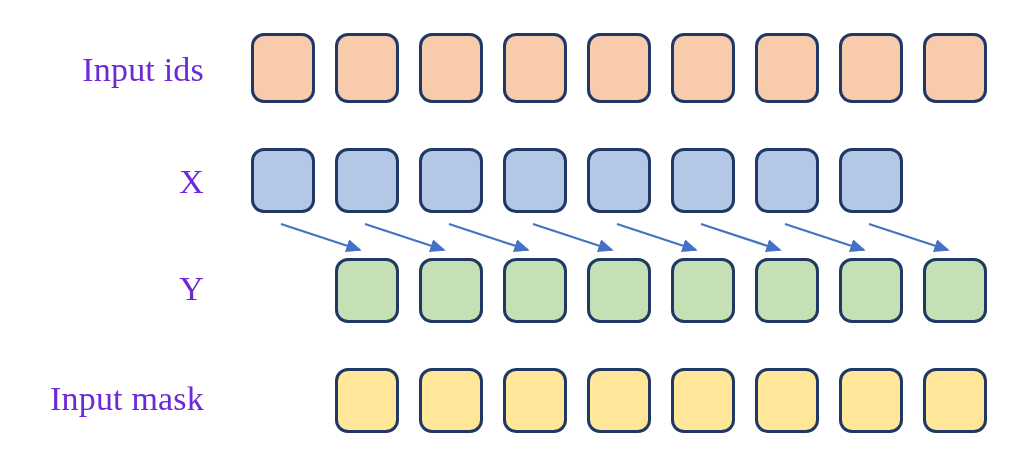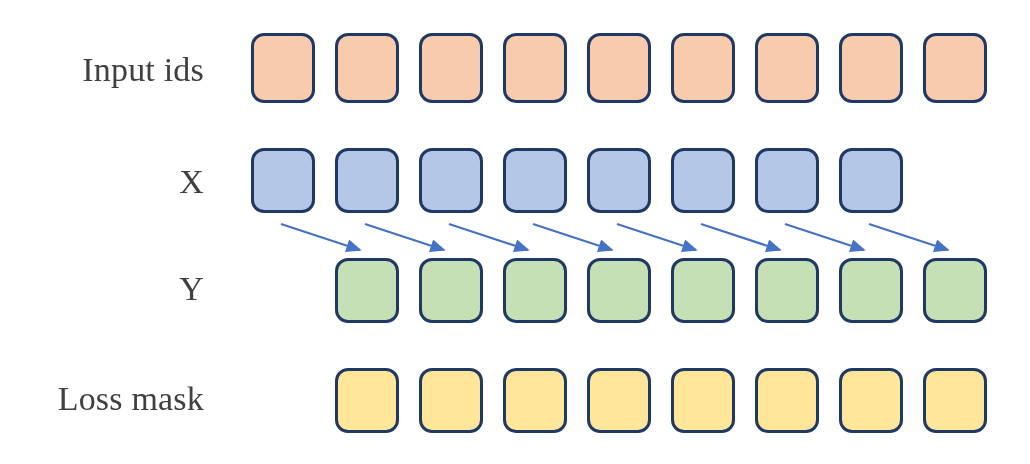--- a/index.html
+++ b/index.html
@@ -12,21 +12,21 @@
     width: 1030px;
     height: 464px;
     background: #ffffff;
     overflow: hidden;
     font-family: "Liberation Serif", "DejaVu Serif", serif;
   }
   .row-label {
     position: absolute;
     right: 826px;           
     text-align: right;
-    color: #404040;
+    color: #6d28d9;
     font-family: "Liberation Serif", "DejaVu Serif", serif;
     font-size: 34px;
     line-height: 1;
     white-space: nowrap;
     letter-spacing: 0.2px;
   }
   .token-row {
     position: absolute;
     display: flex;
   }
@@ -58,21 +58,21 @@
 <body>
 
 <div id="canvas">
 
   <div class="row-label" style="top:53px;">Input ids</div>
 
   <div class="row-label" style="top:165px;">X</div>
 
   <div class="row-label" style="top:272px;">Y</div>
 
-  <div class="row-label" style="top:382px;">Loss mask</div>
+  <div class="row-label" style="top:382px;">Input mask</div>
 
   <div class="token-row row-input" style="left:251px; top:33px;">
     <div class="token-box" style="background: rgb(248, 203, 173); border-color: rgb(31, 56, 100);"></div>
     <div class="token-box" style="background: rgb(248, 203, 173); border-color: rgb(31, 56, 100);"></div>
     <div class="token-box" style="background: rgb(248, 203, 173); border-color: rgb(31, 56, 100);"></div>
     <div class="token-box" style="background: rgb(248, 203, 173); border-color: rgb(31, 56, 100);"></div>
     <div class="token-box" style="background: rgb(248, 203, 173); border-color: rgb(31, 56, 100);"></div>
     <div class="token-box" style="background: rgb(248, 203, 173); border-color: rgb(31, 56, 100);"></div>
     <div class="token-box" style="background: rgb(248, 203, 173); border-color: rgb(31, 56, 100);"></div>
     <div class="token-box" style="background: rgb(248, 203, 173); border-color: rgb(31, 56, 100);"></div>

